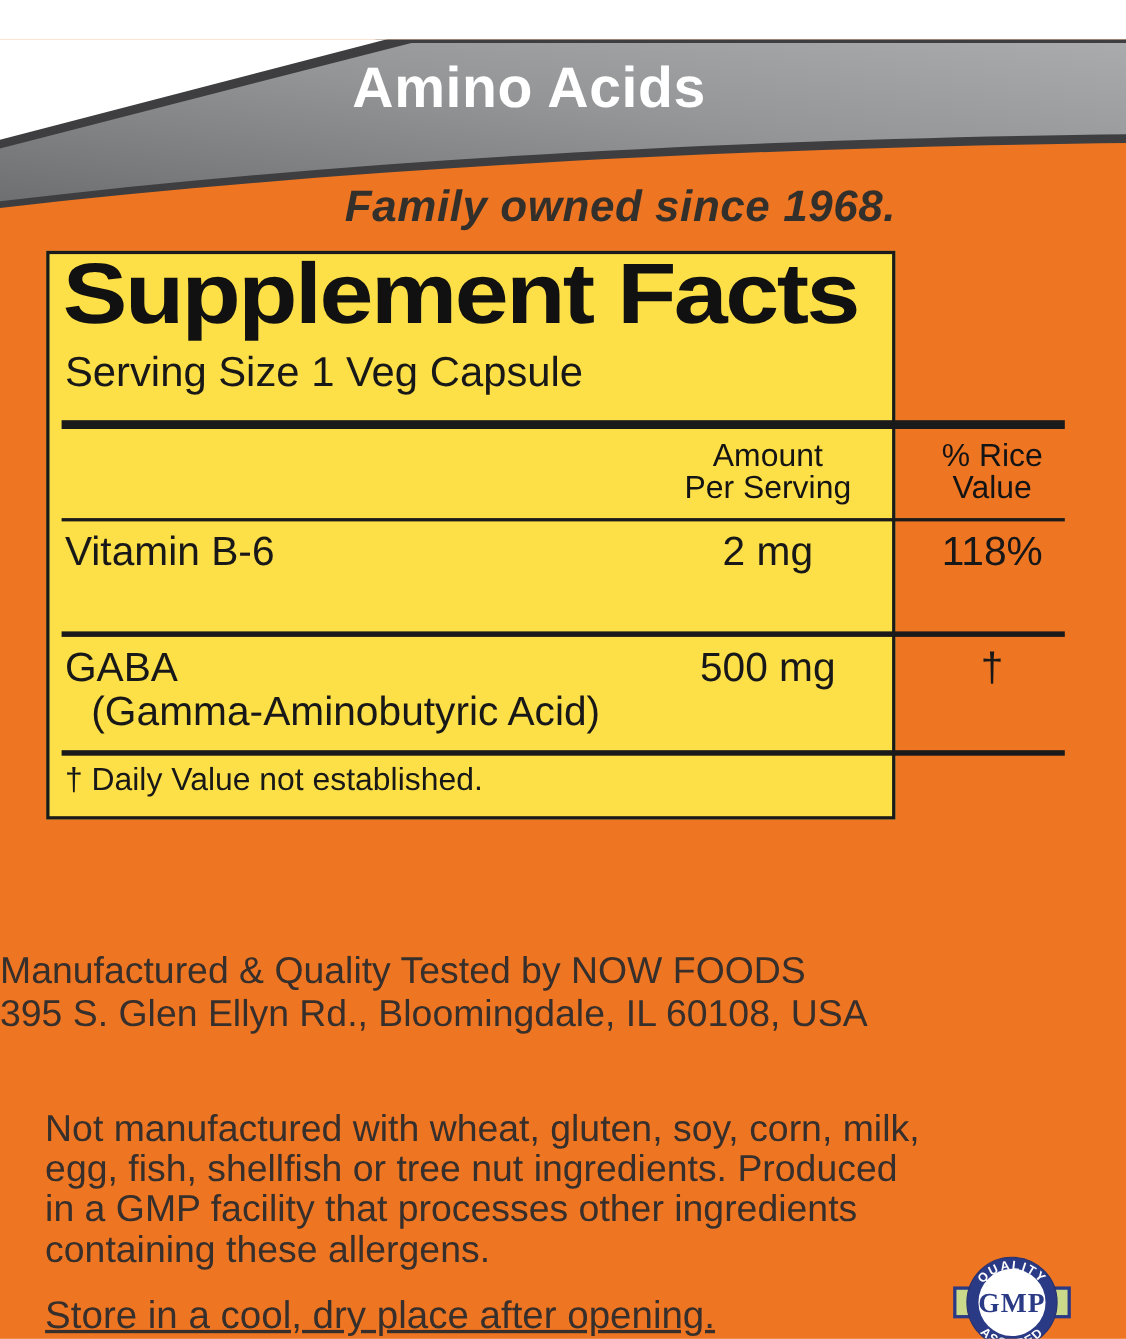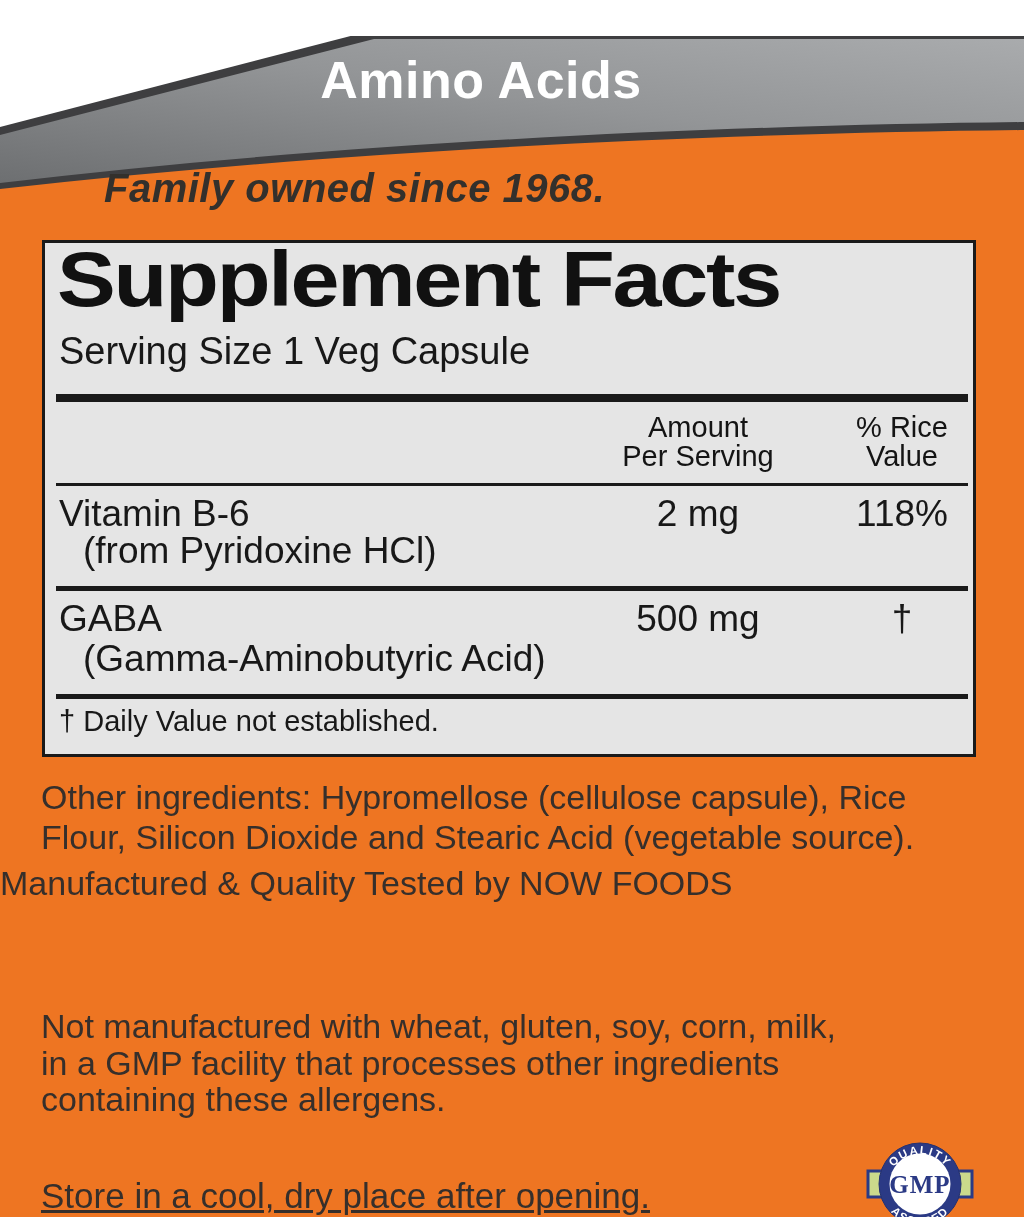--- a/index.html
+++ b/index.html
@@ -11,28 +11,28 @@
     color:#362F2B;
     margin-top:36px;
   }
   .hdr-svg{position:absolute;left:0;top:0;display:block;}
   .amino{
     position:absolute;top:18px;left:0;width:962px;text-align:center;
     font-size:52px;font-weight:bold;color:#ffffff;line-height:1;letter-spacing:0.5px;
     white-space:nowrap;
   }
   .tagline{
-    position:absolute;top:132px;left:104px;width:920px;text-align:left;
+    position:absolute;top:132px;left:104px;width:920px;text-align:center;
     font-size:40px;font-style:italic;font-weight:600;color:#33302C;line-height:1;
     white-space:nowrap;letter-spacing:0.5px;
   }
   
   .panel{
-    position:absolute;left:42px;top:204px;width:934px;height:517px;
-    background:#e5e5e5;border:3px solid #1A1A1A;box-sizing:border-box;
+    position:absolute;left:42px;top:192px;width:772px;height:517px;
+    background:#fde047;border:3px solid #1A1A1A;box-sizing:border-box;
     color:#181818;
   }
   .panel *{position:absolute;}
   .sf-title{
     left:12px;top:-4px;font-size:78px;font-weight:900;letter-spacing:-2px;
     color:#111111;white-space:nowrap;line-height:1.05;
     transform:scaleX(1.13);transform-origin:left top;
   }
   .sf-serving{left:14px;top:88px;font-size:38px;line-height:1.1;white-space:nowrap;}
   .rule{left:11px;width:912px;background:#1A1A1A;}
@@ -94,45 +94,42 @@
     <div class="hdr col-dv">
       <div>% Rice</div>
       <div>Value</div>
     </div>
 
     <div class="rule rule-thin"></div>
 
     <div class="cell r1 name">Vitamin B-6</div>
     <div class="cell r1 col-amt">2 mg</div>
     <div class="cell r1 col-dv">118%</div>
-    <div class="cell d1">(from Pyridoxine HCl)</div>
 
     <div class="rule rule-mid1"></div>
 
     <div class="cell r2 name">GABA</div>
     <div class="cell r2 col-amt">500 mg</div>
     <div class="cell r2 col-dv">†</div>
     <div class="cell d2">(Gamma-Aminobutyric Acid)</div>
 
     <div class="rule rule-mid2"></div>
 
     <div class="footnote">† Daily Value not established.</div>
   </div>
 
-  <div class="para other">
-    <div>Other ingredients: Hypromellose (cellulose capsule), Rice</div>
-    <div>Flour, Silicon Dioxide and Stearic Acid (vegetable source).</div>
-  </div>
 
   <div class="para mfr">
     <div>Manufactured &amp; Quality Tested by NOW FOODS</div>
+    <div>395 S. Glen Ellyn Rd., Bloomingdale, IL 60108, USA</div>
   </div>
 
   <div class="para allergen">
     <div>Not manufactured with wheat, gluten, soy, corn, milk,</div>
+    <div>egg, fish, shellfish or tree nut ingredients. Produced</div>
     <div>in a GMP facility that processes other ingredients</div>
     <div>containing these allergens.</div>
   </div>
 
   <div class="para storage">Store in a cool, dry place after opening.</div>
 
   <svg class="seal" width="124" height="100" viewBox="0 0 124 100">
     <defs>
       <path id="arcTop" d="M 30,45 A 33,33 0 0 1 94,45"></path>
       <path id="arcBot" d="M 25,60 A 37.5,37.5 0 0 0 99,60"></path>

